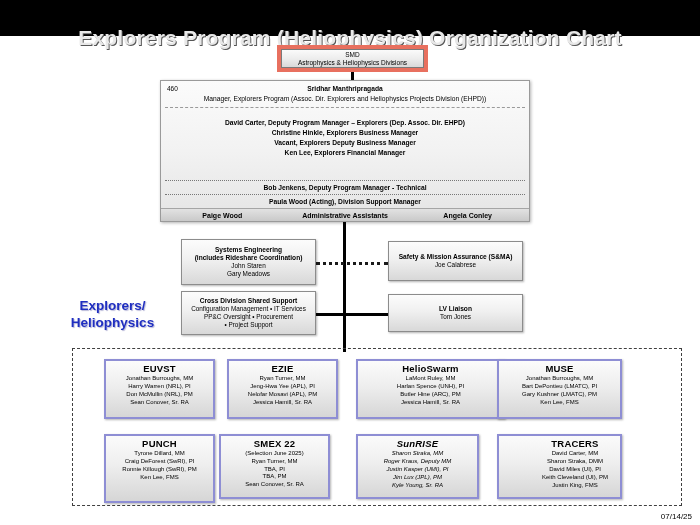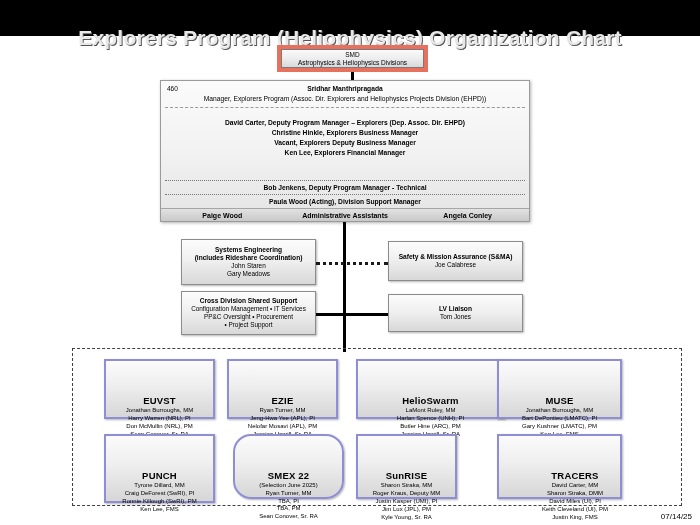--- a/index.html
+++ b/index.html
@@ -103,21 +103,21 @@
   
   .mbox{
     position:absolute;
     background:linear-gradient(to bottom,#fbfbfb 0%,#eeeeee 45%,#d6d6d6 100%);
     border:2px solid #8e8ed4;
     box-sizing:border-box;
     text-align:center;
     box-shadow:1px 1px 2px rgba(0,0,0,.3);
     padding-top:2px;
   }
-  .mbox .mname{font-size:9.5px;font-weight:bold;letter-spacing:.2px;line-height:1.25;margin-top:32px;}
+  .mbox .mname{font-size:9.5px;font-weight:bold;letter-spacing:.2px;line-height:1.25;}
   .mbox .msub{font-size:6px;line-height:1.3;}
   .mbox .mperson{font-size:6px;line-height:1.32;}
   
   #date-stamp{
     position:absolute;right:8px;bottom:4px;
     font-size:8px;color:#000;
   }
 </style>
 </head>
 <body>
@@ -203,20 +203,22 @@
   <div class="n">PP&amp;C Oversight • Procurement</div>
   <div class="n">• Project Support</div>
 </div>
 
 <div class="supbox" style="left:388px;top:294px;width:135px;height:38px;">
   <div class="t">LV Liaison</div>
   <div class="n">Tom Jones</div>
 </div>
 
 <div id="eh-label">
+  <div>Explorers/</div>
+  <div>Heliophysics</div>
 </div>
 
 <div id="mission-area"></div>
 
 <div class="mbox" style="left:104px;top:359px;width:111px;height:60px;">
   <div class="mname">EUVST</div>
   <div class="mperson">Jonathan Burroughs, MM</div>
   <div class="mperson">Harry Warren (NRL), PI</div>
   <div class="mperson">Don McMullin (NRL), PM</div>
   <div class="mperson">Sean Conover,  Sr. RA</div>
@@ -247,30 +249,30 @@
 </div>
 
 <div class="mbox" style="left:104px;top:434px;width:111px;height:69px;">
   <div class="mname">PUNCH</div>
   <div class="mperson">Tyrone Dillard, MM</div>
   <div class="mperson">Craig DeForest (SwRI), PI</div>
   <div class="mperson">Ronnie Killough (SwRI), PM</div>
   <div class="mperson">Ken Lee, FMS</div>
 </div>
 
-<div class="mbox" style="left:233px;top:434px;width:111px;height:65px;border-radius:18px;">
+<div class="mbox" style="left:219px;top:434px;width:111px;height:65px;">
   <div class="mname">SMEX 22</div>
   <div class="msub">(Selection June 2025)</div>
   <div class="mperson">Ryan Turner, MM</div>
   <div class="mperson">TBA, PI</div>
   <div class="mperson">TBA, PM</div>
   <div class="mperson">Sean Conover, Sr. RA</div>
 </div>
 
-<div class="mbox" style="left:356px;top:434px;width:101px;height:65px;">
+<div class="mbox" style="left:356px;top:434px;width:123px;height:65px;font-style:italic;">
   <div class="mname">SunRISE</div>
   <div class="mperson">Sharon Straka, MM</div>
   <div class="mperson">Roger Kraus, Deputy MM</div>
   <div class="mperson">Justin Kasper (UMI), PI</div>
   <div class="mperson">Jim Lux (JPL), PM</div>
   <div class="mperson">Kyle Young, Sr. RA</div>
 </div>
 
 <div class="mbox" style="left:497px;top:434px;width:125px;height:65px;padding-left:31px;">
   <div class="mname">TRACERS</div>

